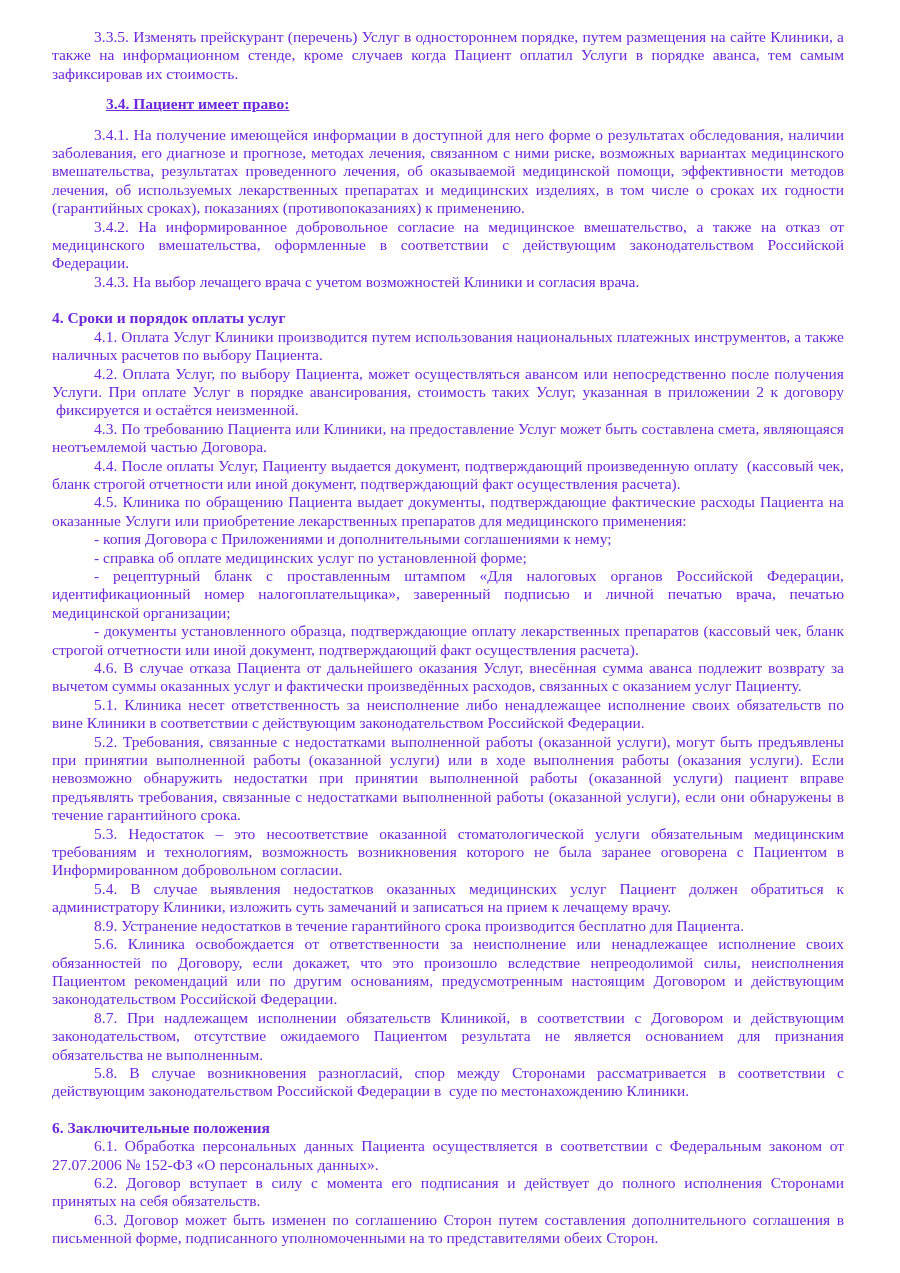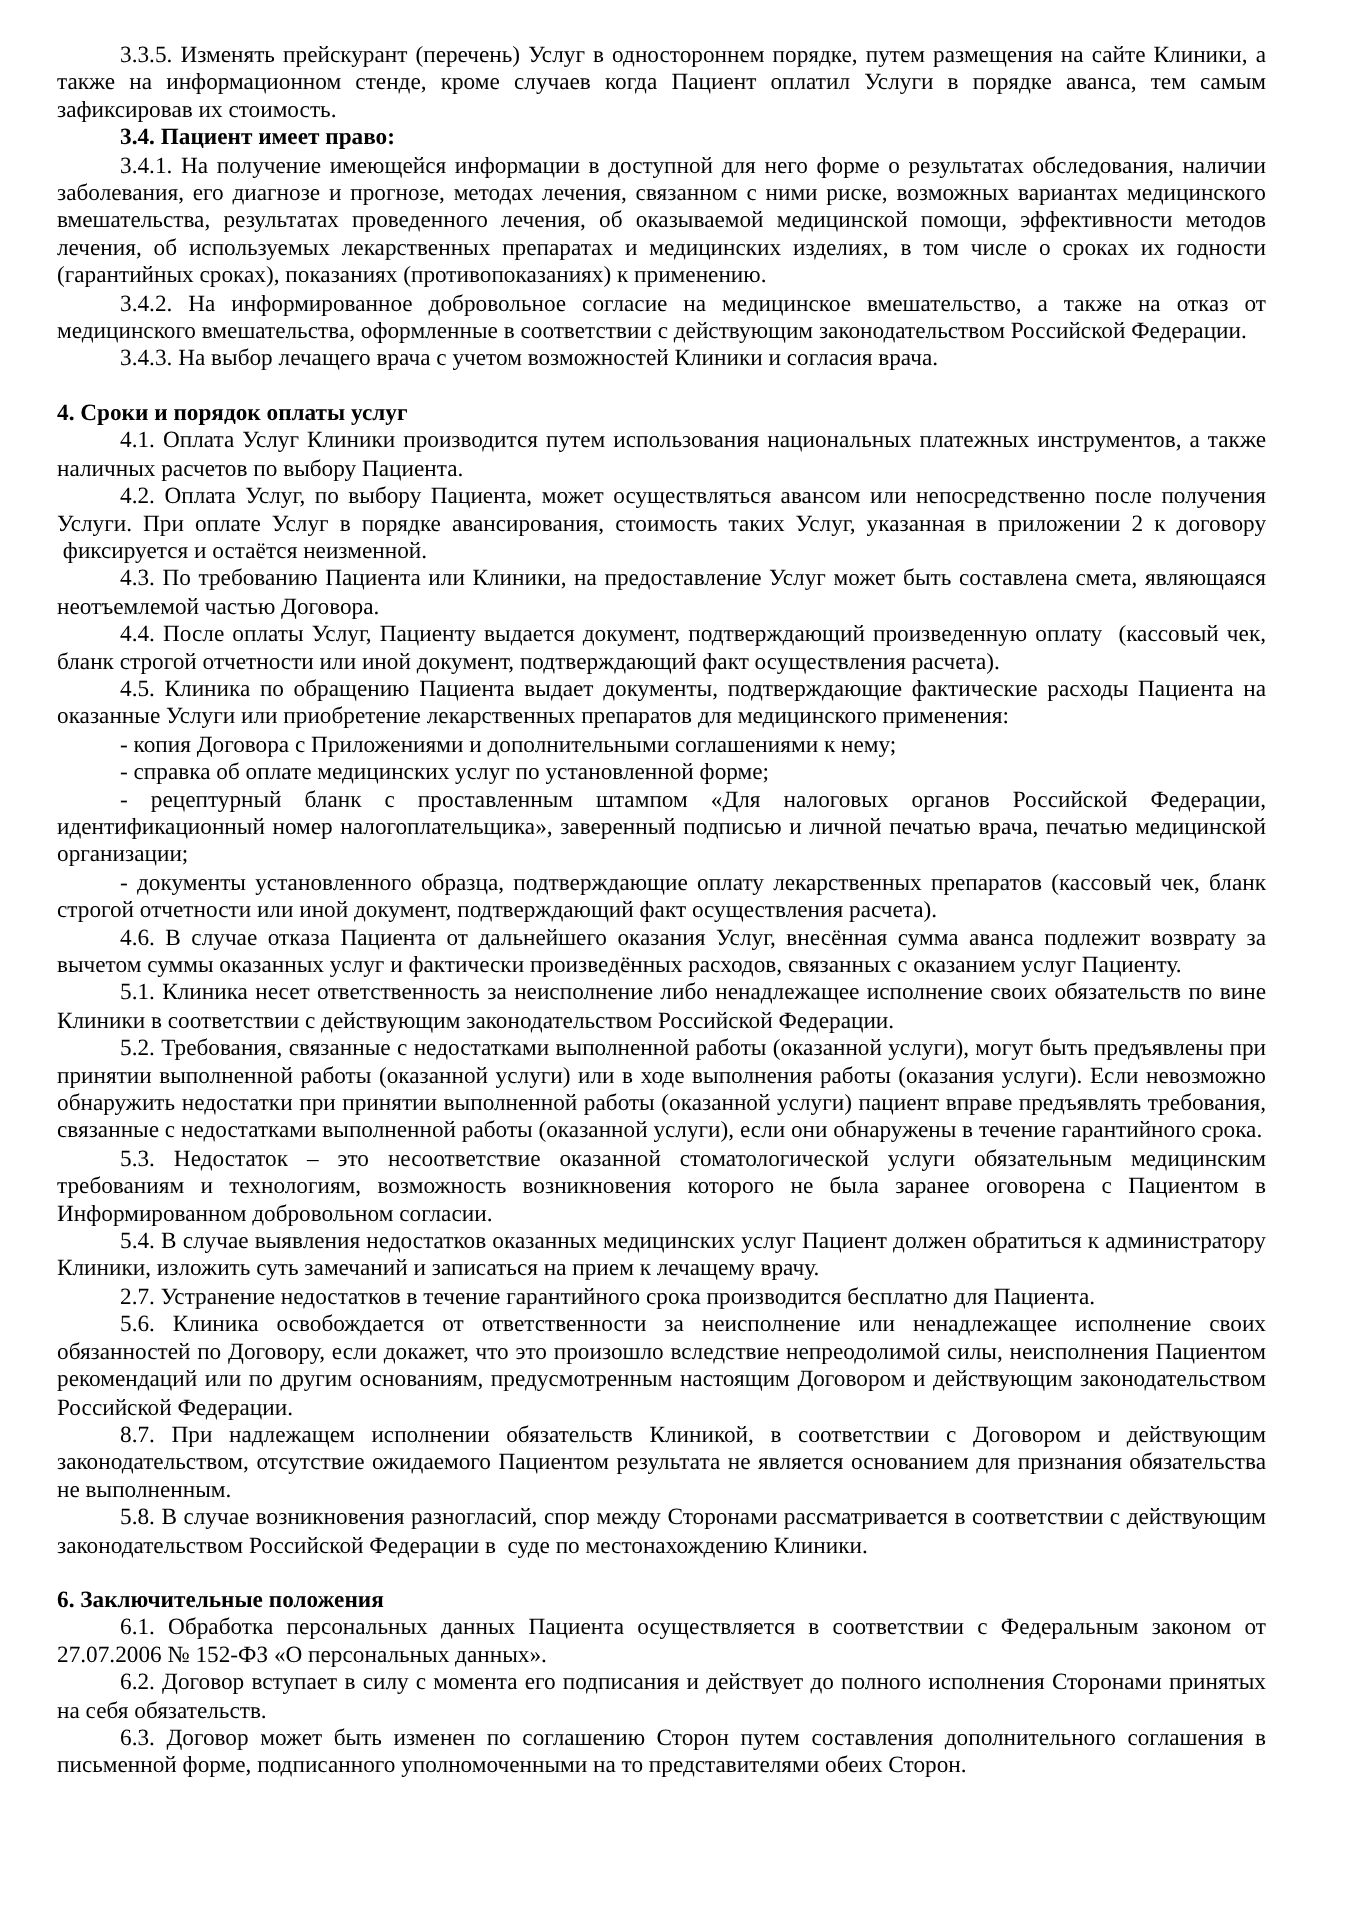--- a/index.html
+++ b/index.html
@@ -5,37 +5,38 @@
   html, body {
     margin: 0;
     padding: 0;
     background: #ffffff;
   }
   .page {
     width: 876px;
     height: 1273px;
     box-sizing: border-box;
     background: #ffffff;
-    color: #000000;
-    padding: 28px 32px 10px 38px;
+    color: #6d28d9;
+    padding: 28px 32px 10px 52px;
     font-family: "Liberation Serif", "DejaVu Serif", serif;
     font-size: 15.5px;
     line-height: 18.4px;
     overflow: hidden;
   }
   .para {
     margin: 0;
     text-align: justify;
     text-indent: 42px;
   }
   .para-bold {
-    margin: 0;
+    margin: 12px;
     text-align: justify;
     text-indent: 42px;
     font-weight: 700;
+    text-decoration: underline;
   }
   .doc-heading {
     margin: 18px 0 0 0;
     text-align: left;
     text-indent: 0;
     font-weight: 700;
   }
 </style>
 </head>
 <body>
@@ -57,21 +58,21 @@
   <p class="para">- копия Договора с Приложениями и дополнительными соглашениями к нему;</p>
   <p class="para">- справка об оплате медицинских услуг по установленной форме;</p>
   <p class="para">- рецептурный бланк с проставленным штампом «Для налоговых органов Российской Федерации, идентификационный номер налогоплательщика», заверенный подписью и личной печатью врача, печатью медицинской организации;</p>
   <p class="para">- документы установленного образца, подтверждающие оплату лекарственных препаратов (кассовый чек, бланк строгой отчетности или иной документ, подтверждающий факт осуществления расчета).</p>
   <p class="para">4.6. В случае отказа Пациента от дальнейшего оказания Услуг, внесённая сумма аванса подлежит возврату за вычетом суммы оказанных услуг и фактически произведённых расходов, связанных с оказанием услуг Пациенту.</p>
 
   <p class="para">5.1. Клиника несет ответственность за неисполнение либо ненадлежащее исполнение своих обязательств по вине Клиники в соответствии с действующим законодательством Российской Федерации.</p>
   <p class="para">5.2. Требования, связанные с недостатками выполненной работы (оказанной услуги), могут быть предъявлены при принятии выполненной работы (оказанной услуги) или в ходе выполнения работы (оказания услуги). Если невозможно обнаружить недостатки при принятии выполненной работы (оказанной услуги) пациент вправе предъявлять требования, связанные с недостатками выполненной работы (оказанной услуги), если они обнаружены в течение гарантийного срока.</p>
   <p class="para">5.3. Недостаток – это несоответствие оказанной стоматологической услуги обязательным медицинским требованиям и технологиям, возможность возникновения которого не была заранее оговорена с Пациентом в Информированном добровольном согласии.</p>
   <p class="para">5.4. В случае выявления недостатков оказанных медицинских услуг Пациент должен обратиться к администратору Клиники, изложить суть замечаний и записаться на прием к лечащему врачу.</p>
-  <p class="para">2.7. Устранение недостатков в течение гарантийного срока производится бесплатно для Пациента.</p>
+  <p class="para">8.9. Устранение недостатков в течение гарантийного срока производится бесплатно для Пациента.</p>
   <p class="para">5.6. Клиника освобождается от ответственности за неисполнение или ненадлежащее исполнение своих обязанностей по Договору, если докажет, что это произошло вследствие непреодолимой силы, неисполнения Пациентом рекомендаций или по другим основаниям, предусмотренным настоящим Договором и действующим законодательством Российской Федерации.</p>
   <p class="para">8.7. При надлежащем исполнении обязательств Клиникой, в соответствии с Договором и действующим законодательством, отсутствие ожидаемого Пациентом результата не является основанием для признания обязательства не выполненным.</p>
   <p class="para">5.8. В случае возникновения разногласий, спор между Сторонами рассматривается в соответствии с действующим законодательством Российской Федерации в &nbsp;суде по местонахождению Клиники.</p>
 
   <p class="doc-heading">6. Заключительные положения</p>
   <p class="para">6.1. Обработка персональных данных Пациента осуществляется в соответствии с Федеральным законом от 27.07.2006 № 152-ФЗ «О персональных данных».</p>
   <p class="para">6.2. Договор вступает в силу с момента его подписания и действует до полного исполнения Сторонами принятых на себя обязательств.</p>
   <p class="para">6.3. Договор может быть изменен по соглашению Сторон путем составления дополнительного соглашения в письменной форме, подписанного уполномоченными на то представителями обеих Сторон.</p>
 
 </main>

